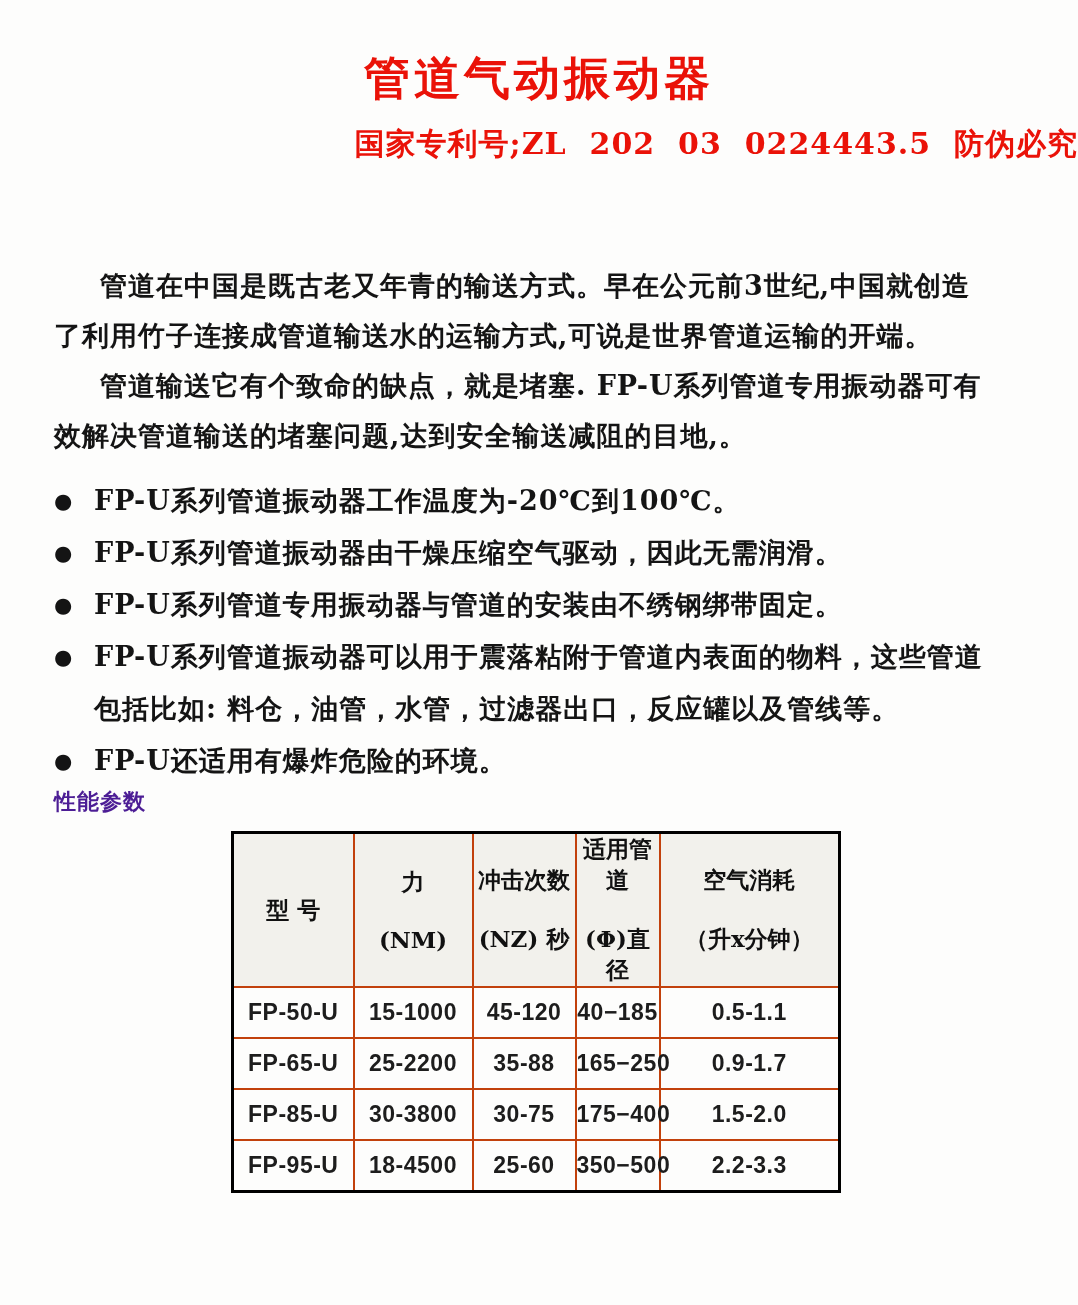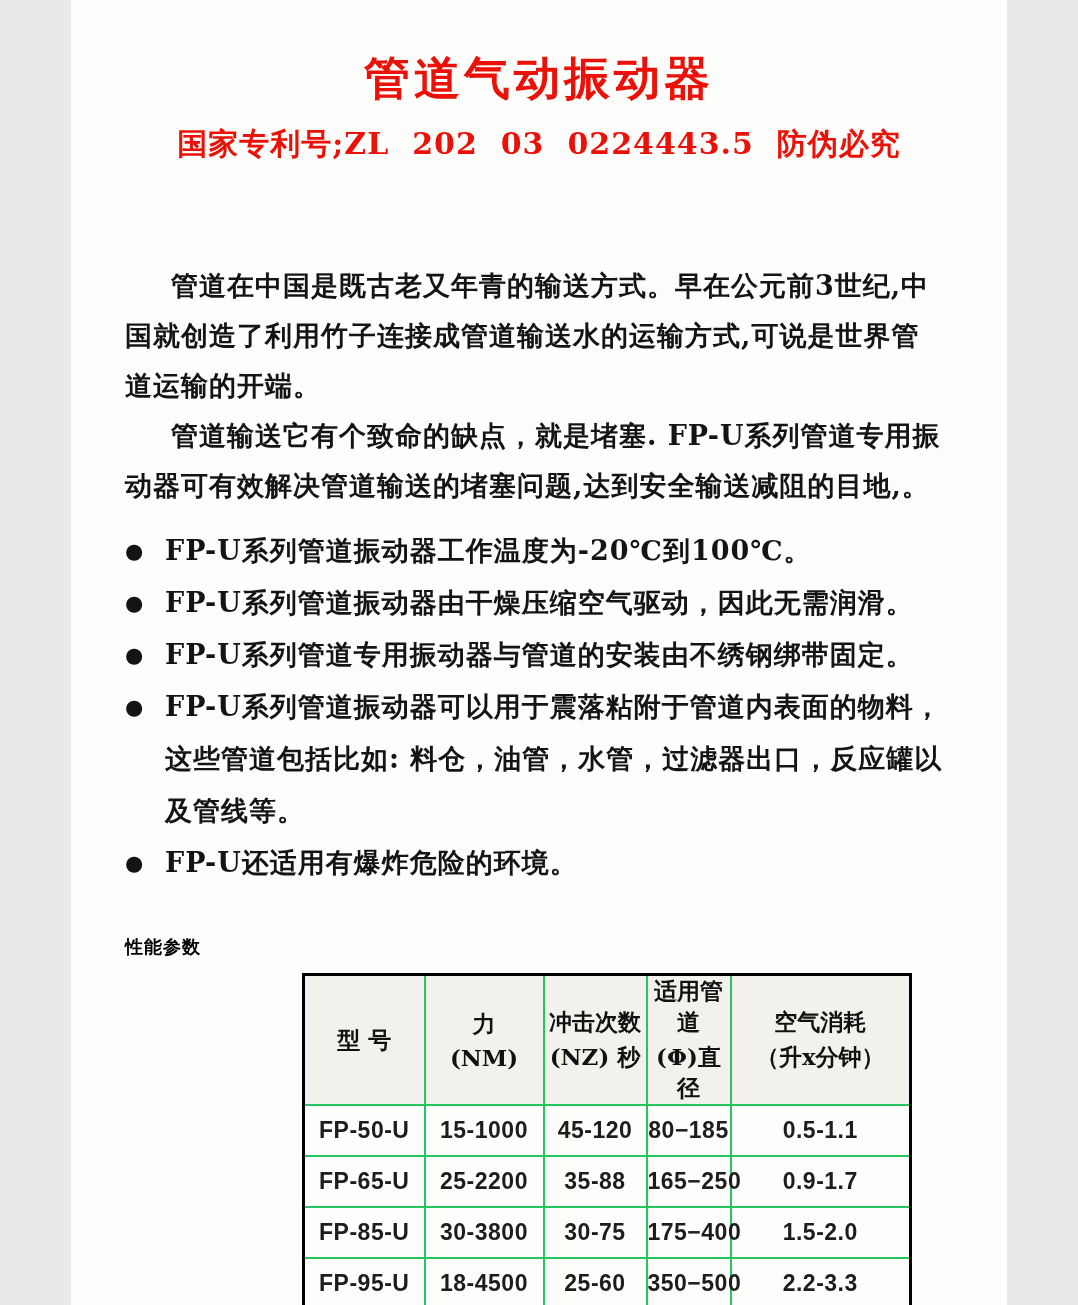--- a/index.html
+++ b/index.html
@@ -1,40 +1,40 @@
 <!DOCTYPE html>
 <html><head>
 <meta charset="utf-8">
 <style>
   * { box-sizing: border-box; margin: 0; padding: 0; }
   html, body { background: #e9e9e9; }
   body { font-family: "DejaVu Serif", "Liberation Serif", serif; }
 
   .page {
     position: relative;
-    width: 936px;
+    width: 1078px;
     height: 1305px;
     margin: 0 auto;
     background: #fdfdfc;
     color: #161616;
     overflow: hidden;
   }
 
   .doc-title {
     padding-top: 48px;
     text-align: center;
     font-size: 46px;
     font-weight: bold;
     letter-spacing: 4px;
     color: #ea1208;
   }
 
   .doc-subtitle {
     margin-top: 14px;
-    text-align: center;
+    text-align: right;
     font-size: 30px;
     font-weight: bold;
     letter-spacing: 1px;
     color: #ea1208;
     white-space: pre-wrap;
   }
 
   .content {
     padding: 0 60px 0 54px;
   }
@@ -76,51 +76,50 @@
 
   .closing-note {
     font-size: 27px;
     line-height: 53px;
     font-weight: bold;
     letter-spacing: 1px;
     color: #141414;
   }
 
   .section-label {
-    margin-top: 46px;
-    font-size: 18px;
-    font-weight: bold;
-    letter-spacing: 1px;
-    color: #000000;
+    font-size: 22px;
+    font-weight: bold;
+    letter-spacing: 1px;
+    color: #4c1d95;
   }
 
   table.specs {
     margin: 14px 0 0 177px;
     width: 607px;
     border-collapse: collapse;
     table-layout: fixed;
     border: 3px solid #000;
   }
 
   table.specs th,
   table.specs td {
-    border: 2px solid #22c55e;
+    border: 2px solid #c2410c;
     text-align: center;
     vertical-align: middle;
   }
 
   table.specs thead th {
     height: 104px;
     background: #f2f1ec;
     font-size: 23px;
     font-weight: bold;
     color: #111;
   }
 
-  th .hdr-line2 { margin-top: 4px; }
+  th .hdr-line2 { margin-top: 28px; }
   th .hdr-line2:empty { display: none; }
 
   table.specs tbody td {
     height: 51px;
     font-family: "Liberation Sans", "DejaVu Sans", sans-serif;
     font-size: 23px;
     font-weight: bold;
     color: #1d1d1d;
     letter-spacing: 0.5px;
   }
@@ -196,21 +195,21 @@
             <div class="hdr-line1">空气消耗</div>
             <div class="hdr-line2">（升x分钟）</div>
           </th>
         </tr>
       </thead>
       <tbody>
         <tr>
           <td>FP-50-U</td>
           <td>15-1000</td>
           <td>45-120</td>
-          <td>80−185</td>
+          <td>40−185</td>
           <td>0.5-1.1</td>
         </tr>
         <tr>
           <td>FP-65-U</td>
           <td>25-2200</td>
           <td>35-88</td>
           <td>165−250</td>
           <td>0.9-1.7</td>
         </tr>
         <tr>

